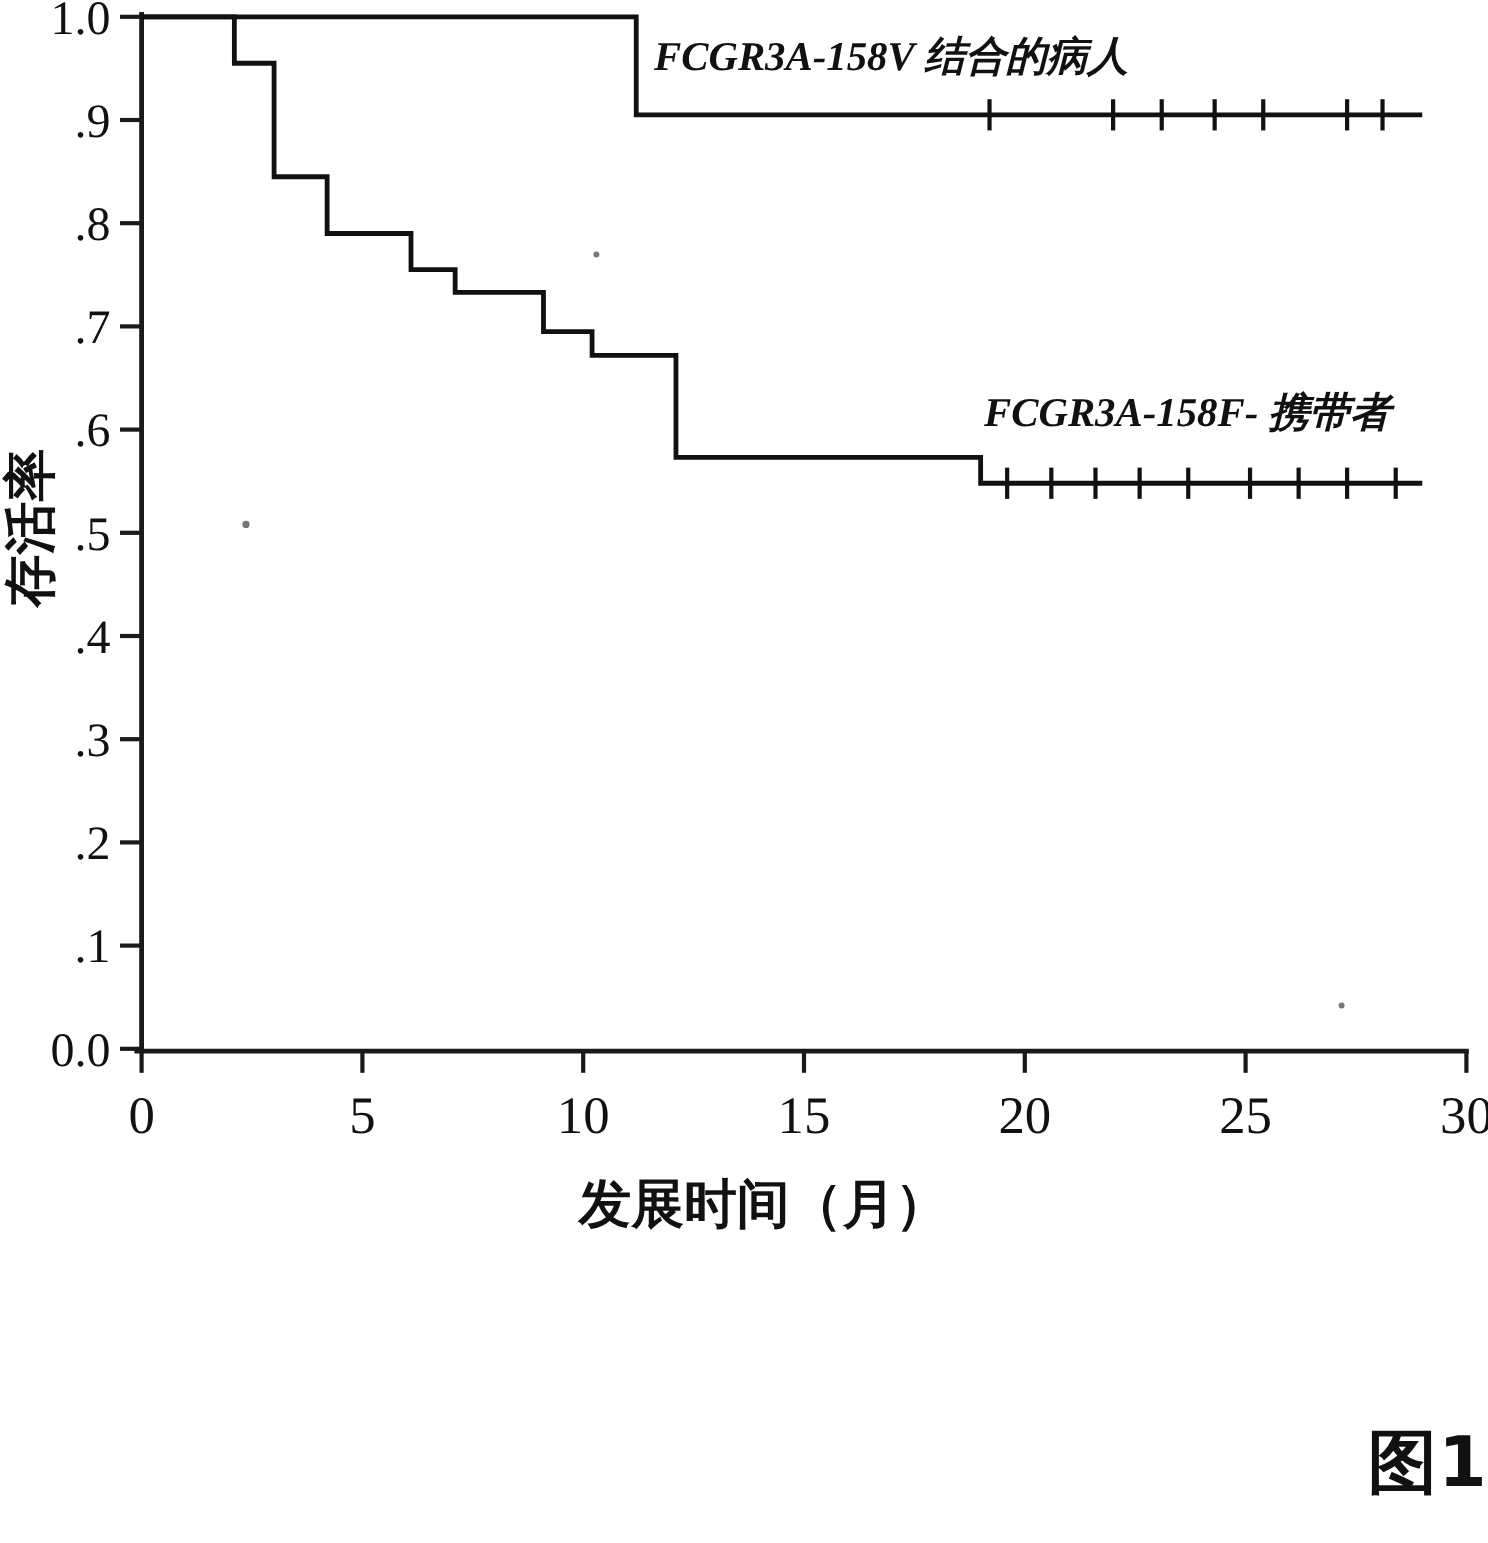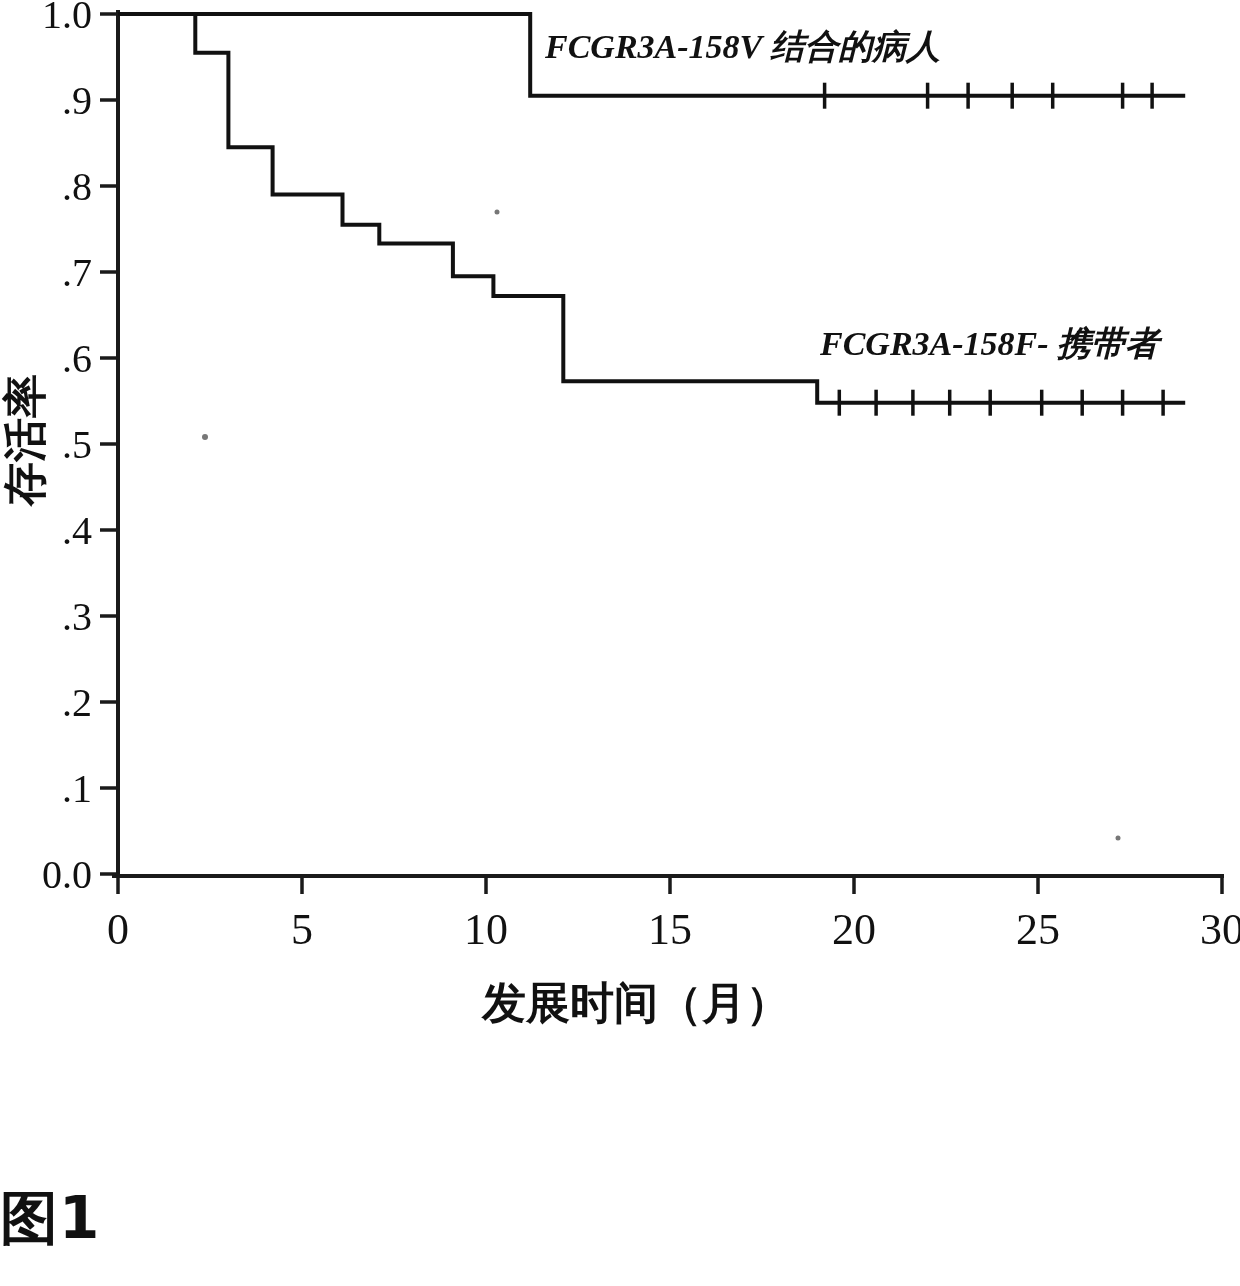--- a/index.html
+++ b/index.html
@@ -79,21 +79,21 @@
     font-size: 34px;
     font-style: italic;
     font-weight: bold;
     text-anchor: start;
   }
   .fig-caption {
     position: absolute;
     left: 0;
     top: 1180px;
     width: 1240px;
-    text-align: left;
+    text-align: right;
     font-family: "DejaVu Sans", sans-serif;
     font-size: 58px;
     font-weight: bold;
     color: #111111;
     letter-spacing: 1px;
   }
   .speck {
     fill: #777;
   }
 </style>

